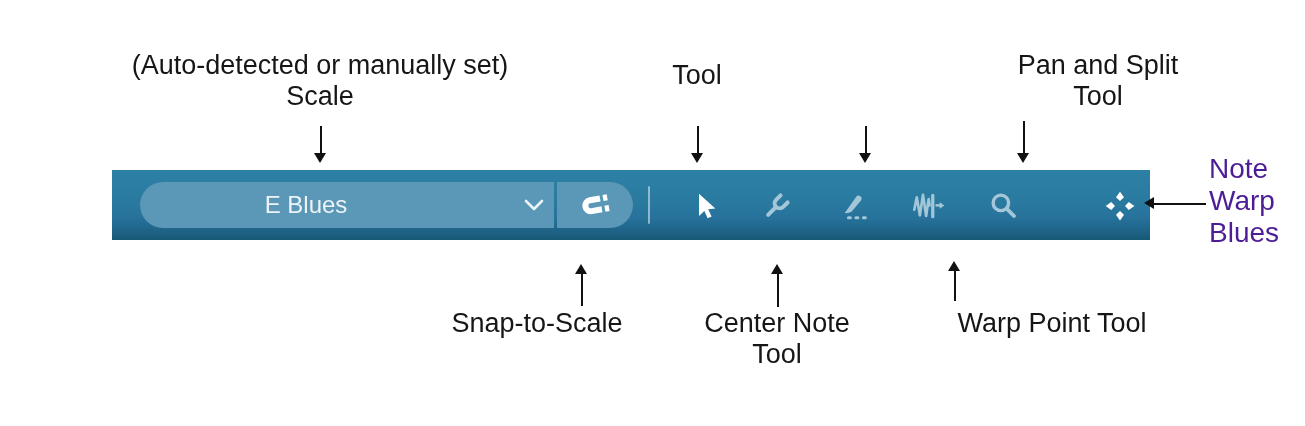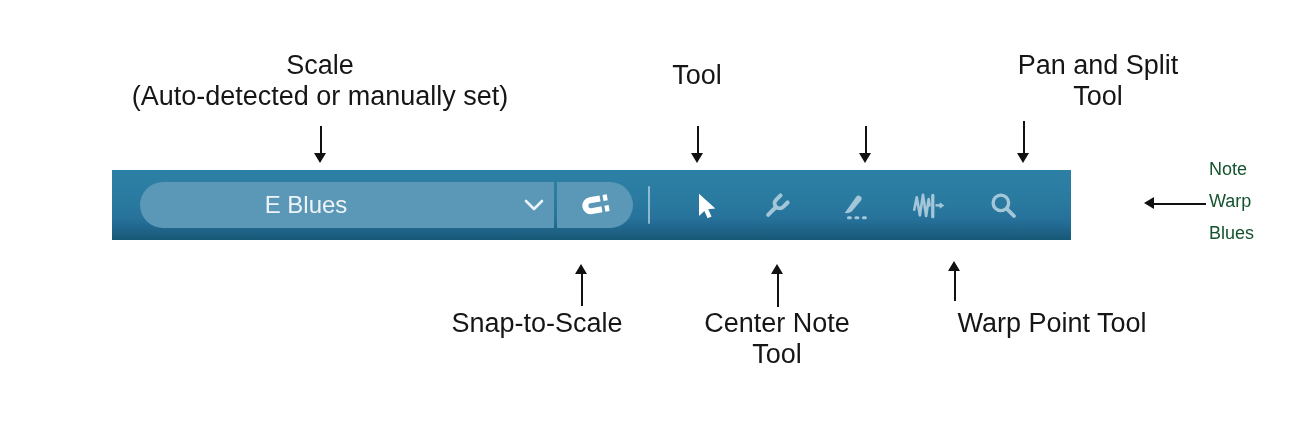--- a/index.html
+++ b/index.html
@@ -2,21 +2,21 @@
 <html><head>
 <meta charset="utf-8">
 <style>
   html,body{margin:0;padding:0;background:#ffffff;}
   .canvas{
     position:relative;width:1305px;height:426px;background:#ffffff;overflow:hidden;
     font-family:"Liberation Sans", sans-serif;
   }
   
   .toolbar{
-    position:absolute;left:112px;top:170px;width:959px;height:70px;
+    position:absolute;left:112px;top:170px;width:1038px;height:70px;
     background:linear-gradient(180deg,#2d80a5 0%,#2a7aa0 45%,#26719a 70%,#1e6286 88%,#175color 100%);
     background:linear-gradient(180deg,#2d80a5 0%,#2a7aa0 45%,#26719a 70%,#1e6286 88%,#175876 100%);
   }
   .dropdown{
     position:absolute;left:28px;top:12px;width:414px;height:46px;
     background:#5b97b6;border-radius:23px 0 0 23px;cursor:pointer;
   }
   .dd-label{
     position:absolute;left:166px;top:50%;transform:translate(-50%,-50%);
     color:#edf4f8;font-size:24px;white-space:nowrap;
@@ -31,21 +31,21 @@
   .tool{
     position:absolute;top:14px;width:44px;height:44px;cursor:pointer;
     display:flex;align-items:center;justify-content:center;
   }
   
   .lbl{
     position:absolute;font-size:27px;line-height:31px;color:#161616;
     text-align:center;transform:translateX(-50%);white-space:nowrap;
   }
   .lbl-left{
-    position:absolute;font-size:18px;line-height:32px;color:#14532d;
+    position:absolute;font-size:28px;line-height:32px;color:#4c1d95;
     text-align:left;white-space:nowrap;
   }
   
   .arrow{position:absolute;}
   .arrow i{display:block;}
   .arrow-down{width:13px;}
   .arrow-down .shaft{position:absolute;left:5.5px;top:0;width:2px;height:calc(100% - 9px);background:#111;}
   .arrow-down .head{position:absolute;left:0;bottom:0;width:0;height:0;
     border-left:6.5px solid transparent;border-right:6.5px solid transparent;border-top:10px solid #111;}
   .arrow-up{width:13px;}
@@ -131,22 +131,22 @@
           <polygon points="12,0.5 15.2,5 12,8 8.8,5"></polygon>
           <polygon points="23.5,12 19,15.2 16,12 19,8.8"></polygon>
           <polygon points="12,23.5 8.8,19 12,16 15.2,19"></polygon>
           <polygon points="0.5,12 5,8.8 8,12 5,15.2"></polygon>
         </g>
       </svg>
     </div>
   </div>
 
   <div class="lbl" style="left:320px;top:50px">
+    <div>(Auto-detected or manually set)</div>
     <div>Scale</div>
-    <div>(Auto-detected or manually set)</div>
   </div>
 
   <div class="lbl" style="left:697px;top:60px">
     <div>Tool</div>
   </div>
 
 
   <div class="lbl" style="left:1098px;top:50px">
     <div>Pan and Split</div>
     <div>Tool</div>

